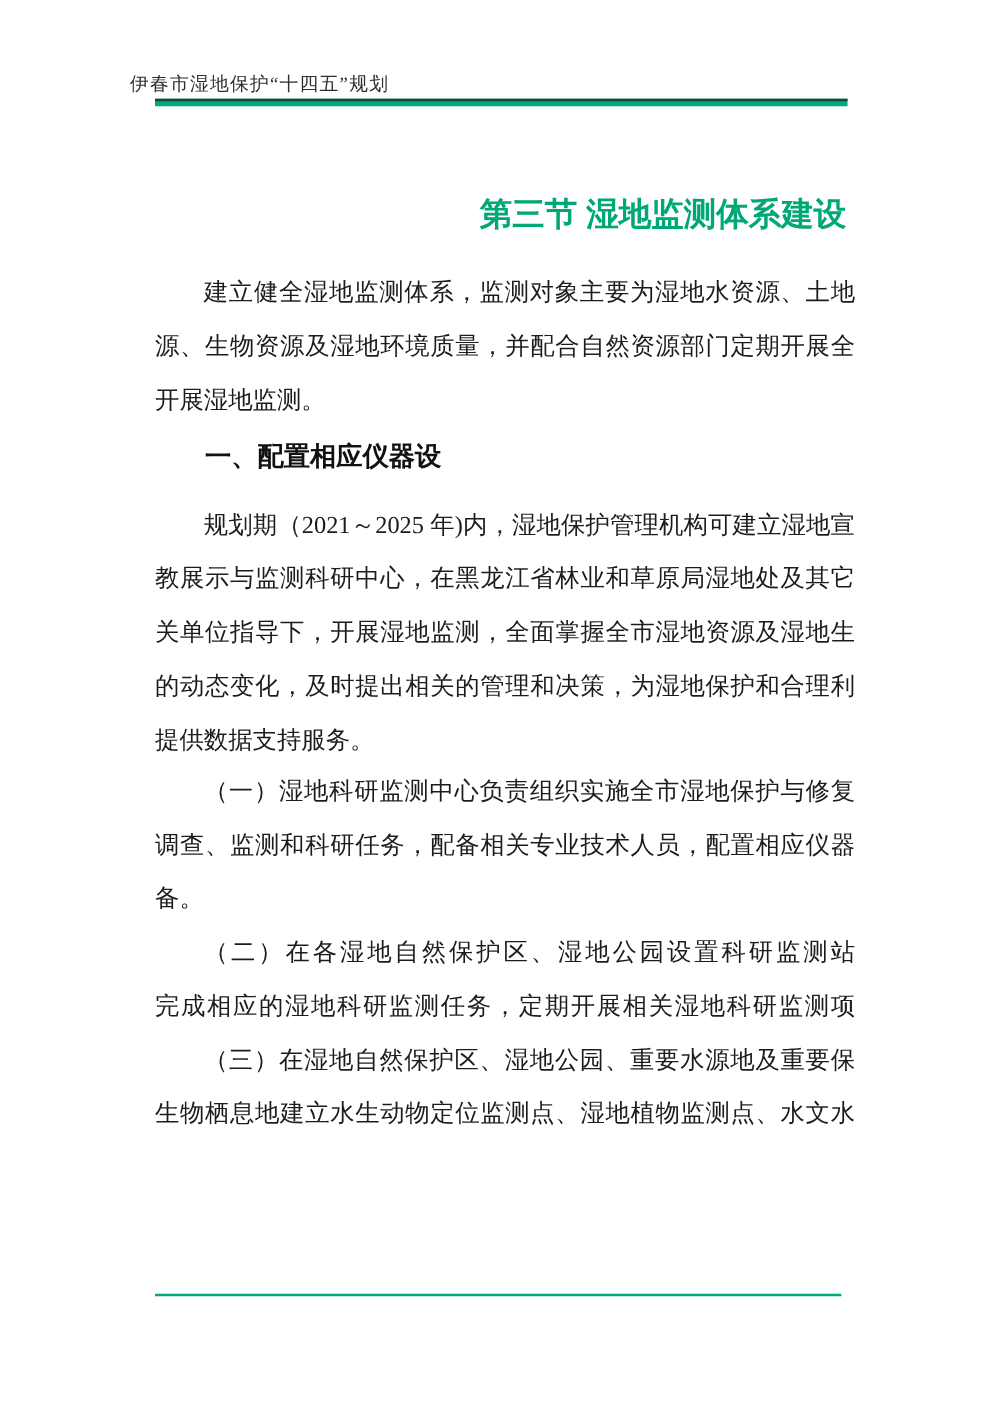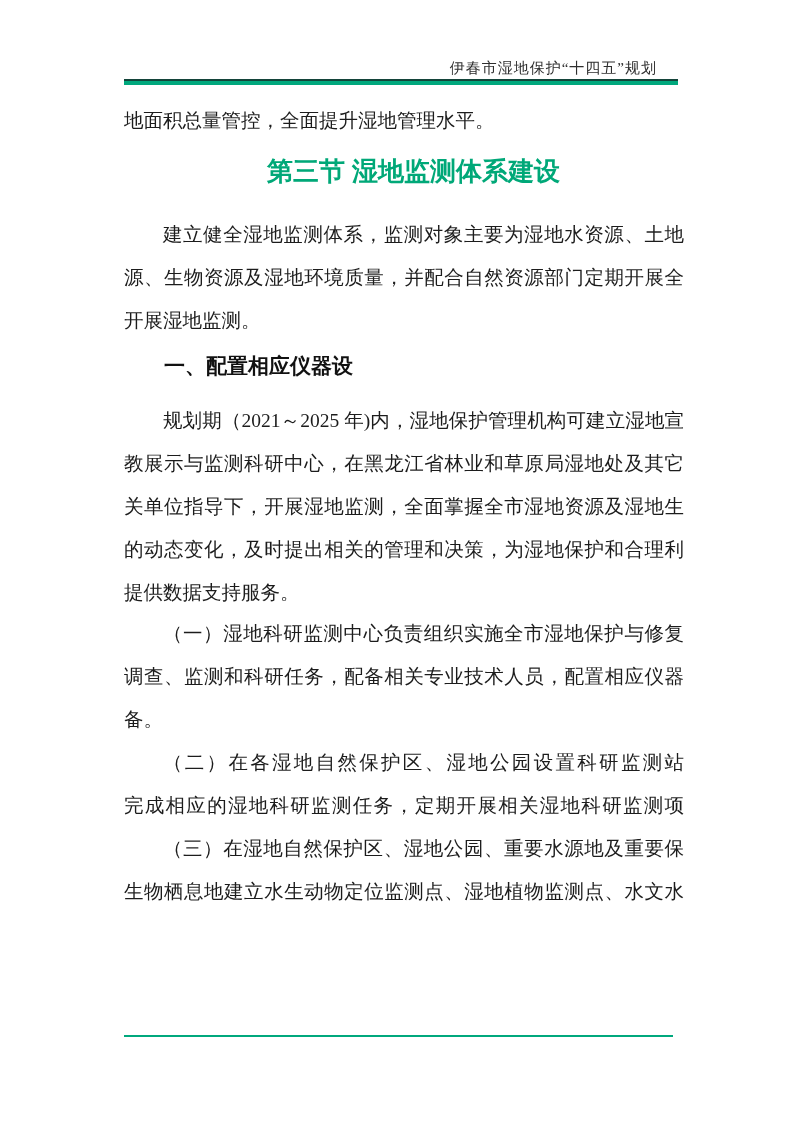--- a/index.html
+++ b/index.html
@@ -16,21 +16,21 @@
     font-family: "Liberation Serif", serif;
     color: #1c1c1c;
   }
 
   
   .header-title {
     position: absolute;
     top: 58px;
     left: 104px;
     width: 553px;
-    text-align: right;
+    text-align: left;
     font-size: 15px;
     line-height: 20px;
     color: #2e2e2e;
     letter-spacing: 1px;
     font-family: "Liberation Serif", serif;
   }
   .header-rule {
     position: absolute;
     top: 79px;
     left: 124px;
@@ -63,21 +63,21 @@
 
   .carryover { top: 99px; }
 
   .section-title {
     position: absolute;
     top: 150px;
     left: 124px;
     width: 553px;
     padding-left: 26px;
     box-sizing: border-box;
-    text-align: center;
+    text-align: right;
     font-family: "Liberation Sans", sans-serif;
     font-weight: bold;
     font-size: 26px;
     line-height: 43px;
     color: #00A878;
     white-space: nowrap;
   }
 
   .para-1 { top: 213px; }
 
@@ -121,23 +121,20 @@
   }
 </style>
 </head>
 <body>
 
 <div class="page">
 
   <div class="header-title">伊春市湿地保护“十四五”规划</div>
   <div class="header-rule"></div>
 
-  <div class="textcol carryover">
-    <div class="tline">地面积总量管控，全面提升湿地管理水平。</div>
-  </div>
 
   <div class="section-title">第三节 湿地监测体系建设</div>
 
   <div class="textcol para-1">
     <div class="tline fill ind">建立健全湿地监测体系，监测对象主要为湿地水资源、土地资</div>
     <div class="tline fill">源、生物资源及湿地环境质量，并配合自然资源部门定期开展全市</div>
     <div class="tline">开展湿地监测。</div>
   </div>
 
   <div class="subheading">一、配置相应仪器设</div>

